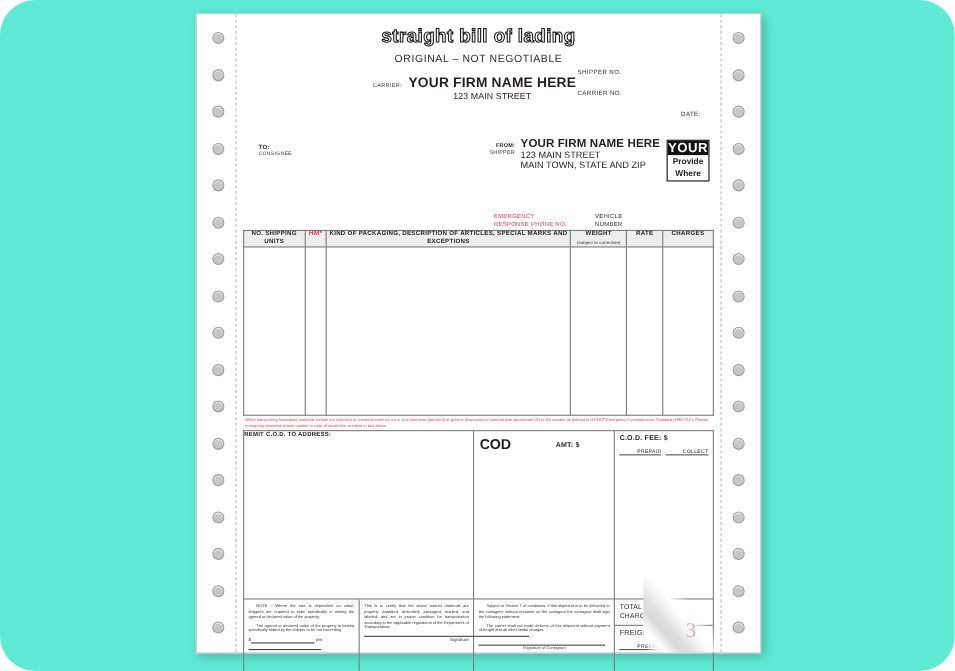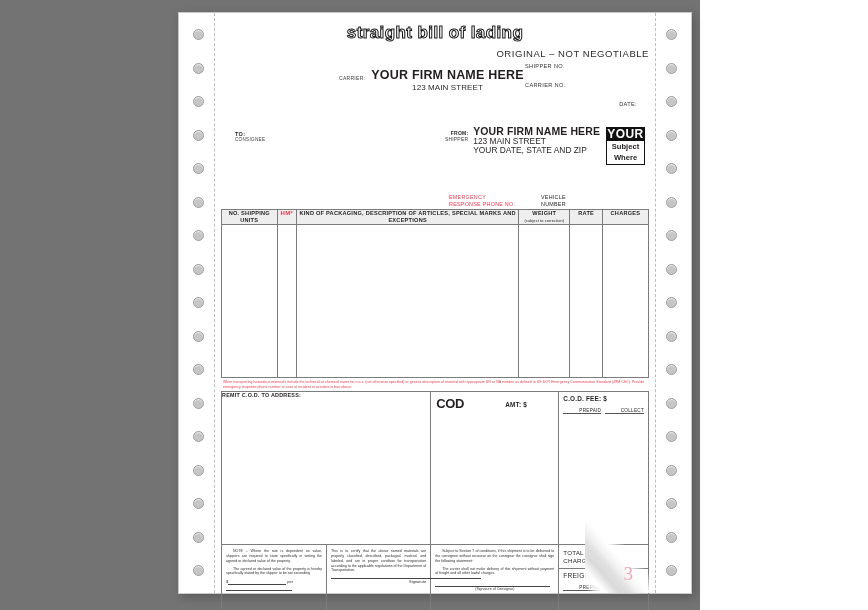--- a/index.html
+++ b/index.html
@@ -1,18 +1,18 @@
 <!DOCTYPE html>
 <html><head>
 <meta charset="utf-8">
 <style>
   html,body{margin:0;padding:0;background:#ffffff;}
   body{width:868px;height:610px;overflow:hidden;font-family:"Liberation Sans",sans-serif;color:#231f20;}
 
-  #stage{position:relative;width:700px;height:610px;background:#737373;}
+  #stage{position:relative;width:868px;height:610px;background:#5eead4;border-radius:32px;}
 
   
   #sheet{
     position:absolute;left:178px;top:12px;width:512px;height:580px;
     background:#ffffff;
     border:1px solid #c9c9c9;
     box-shadow:3px 3px 9px rgba(0,0,0,.22);
   }
 
   
@@ -34,21 +34,21 @@
   #form{position:absolute;left:42px;right:42px;top:0;bottom:0;}
 
   
   .title{
     text-align:center;font-weight:bold;font-size:17px;letter-spacing:.4px;
     margin-top:10px;
     color:#ffffff;
     -webkit-text-stroke:1px #1a1a1a;
     text-shadow:0 0 0 #1a1a1a;
   }
-  .subtitle{text-align:right;font-size:9.5px;letter-spacing:.55px;margin-top:5px;color:#2b2b2b;}
+  .subtitle{text-align:center;font-size:9.5px;letter-spacing:.55px;margin-top:5px;color:#2b2b2b;}
 
   .hdrrow{position:relative;height:58px;}
   .carrierblock{position:absolute;left:118px;top:10px;display:flex;align-items:flex-start;}
   .lbl-carrier{font-size:5px;letter-spacing:.3px;padding-top:6px;padding-right:6px;color:#3a3a3a;}
   .firm1{font-size:12.5px;font-weight:bold;letter-spacing:.2px;line-height:13px;}
   .firm2{font-size:8px;text-align:center;letter-spacing:.1px;line-height:11px;}
 
   .rightstack{position:absolute;right:6px;top:4px;width:118px;font-size:5.6px;letter-spacing:.35px;color:#333;}
   .rightstack div{margin-bottom:13px;}
   .rightstack div:last-child{margin-bottom:0;}
@@ -194,25 +194,25 @@
           <div class="t2">CONSIGNEE</div>
         </div>
         <div class="from">
           <div class="flabel">
             <span style="font-weight:bold;color:#231f20;">FROM:</span>
             <span>SHIPPER</span>
           </div>
           <div class="faddr">
             <div class="big">YOUR FIRM NAME HERE</div>
             <div>123 MAIN STREET</div>
-            <div>YOUR DATE, STATE AND ZIP</div>
+            <div>MAIN TOWN, STATE AND ZIP</div>
           </div>
           <div class="logobox">
             <div class="free">YOUR</div>
-            <div class="sl">Subject</div>
+            <div class="sl">Provide</div>
             <div class="sl" style="padding-top:0;">Where</div>
           </div>
         </div>
       </div>
 
       <div class="emrow">
         <div class="em">
           <div>EMERGENCY</div>
           <div>RESPONSE PHONE NO.</div>
         </div>

